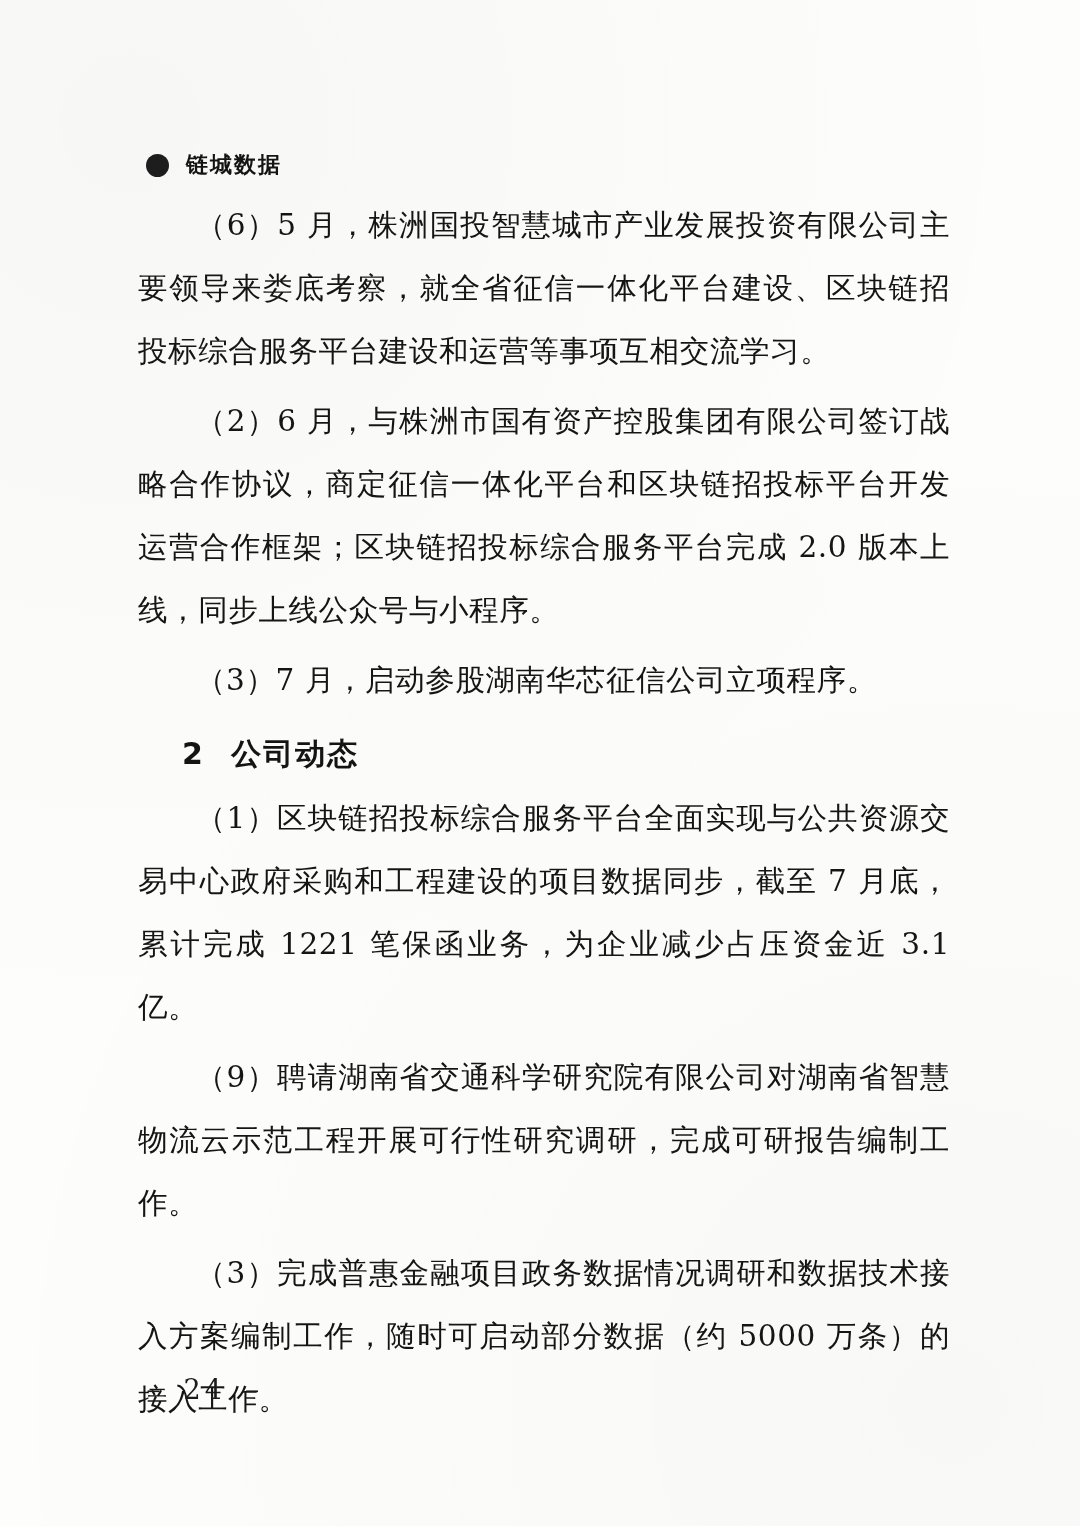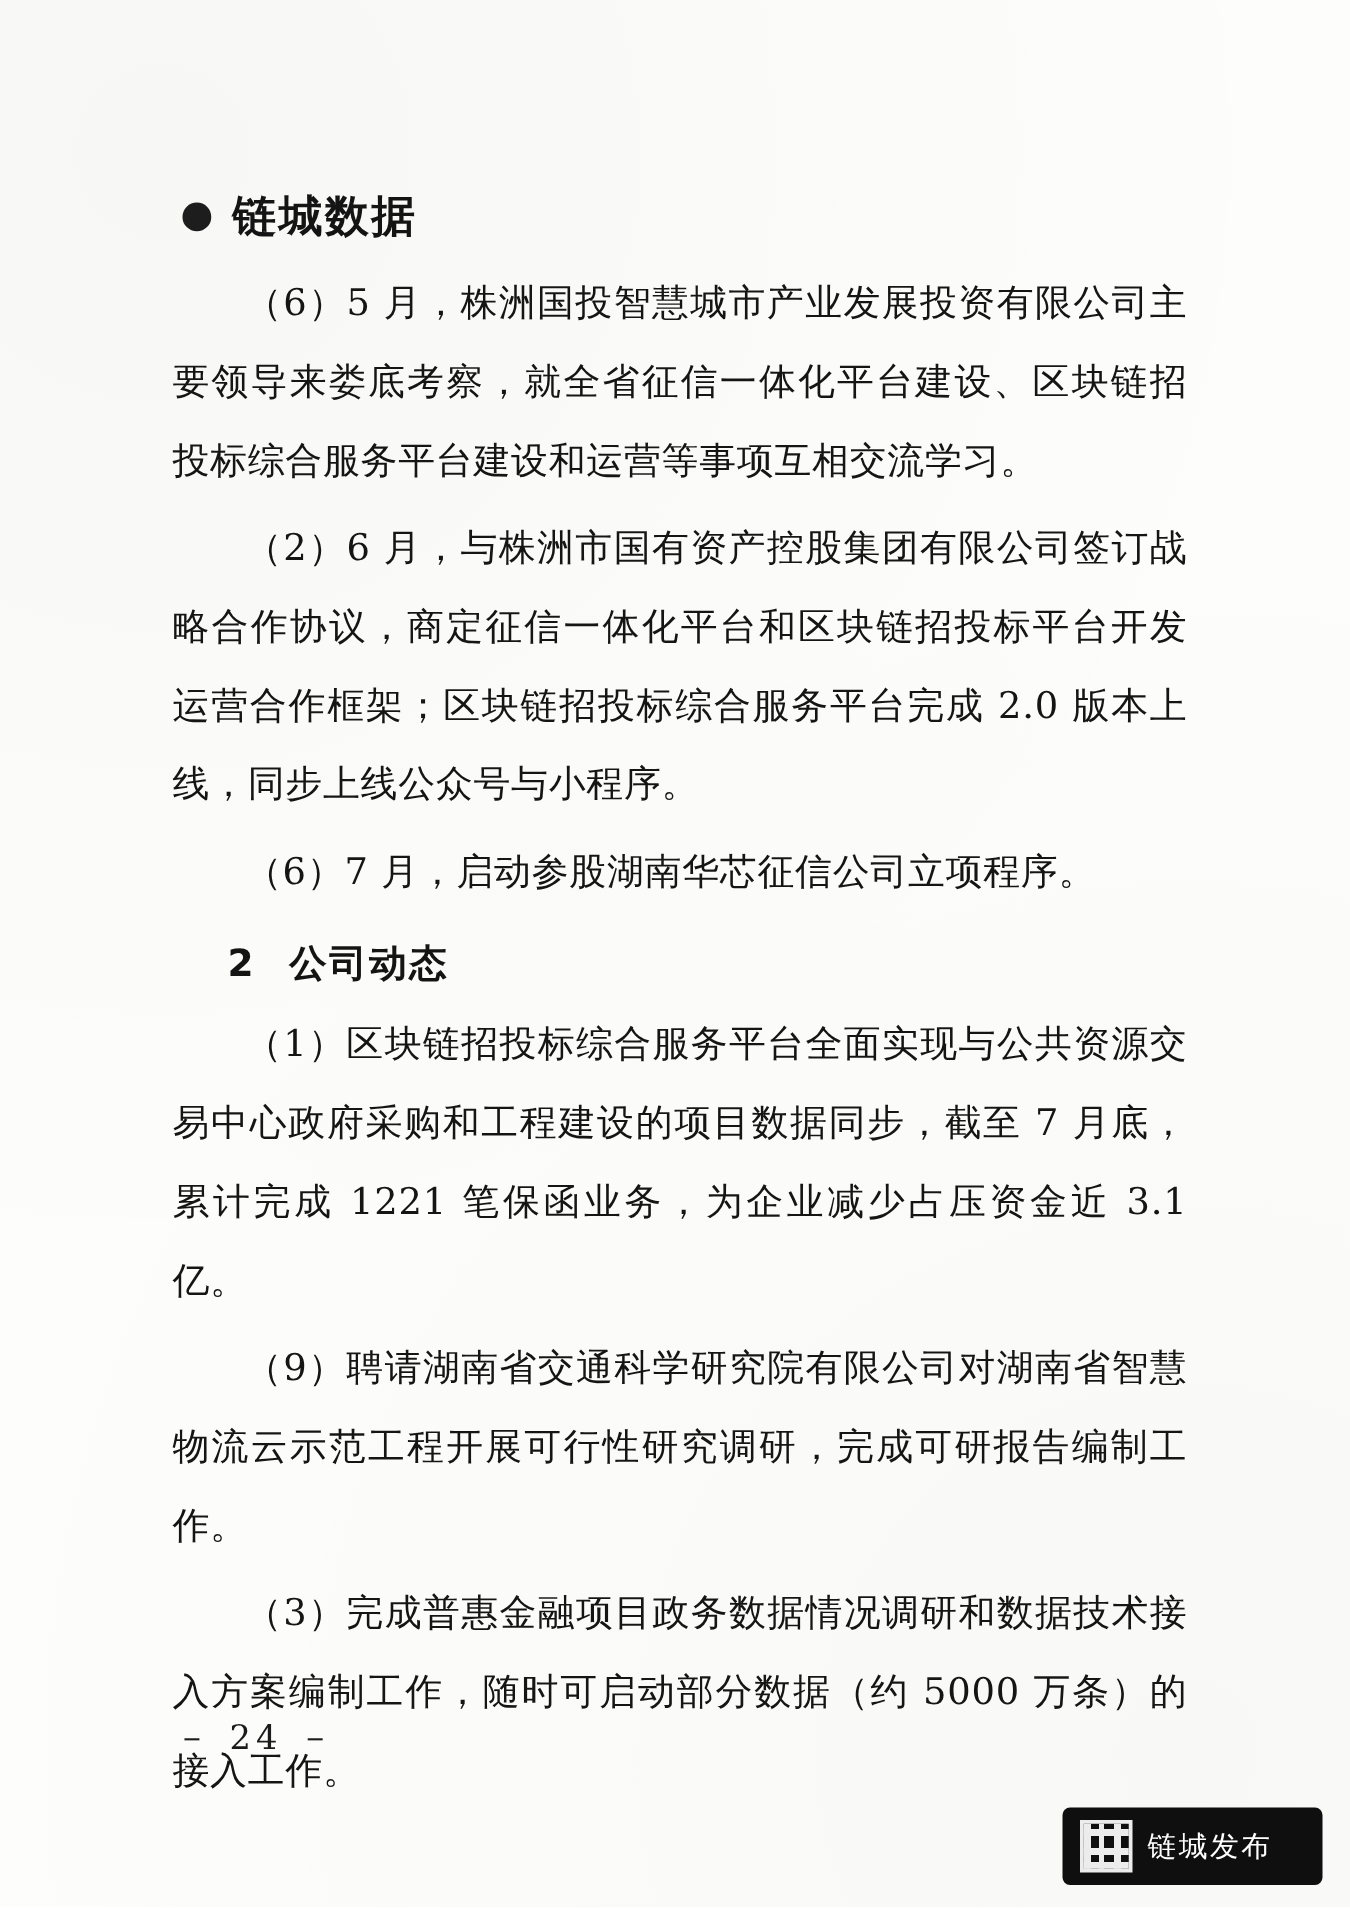--- a/index.html
+++ b/index.html
@@ -40,21 +40,21 @@
     margin: 0 0 14px 8px;
   }
   .bullet-dot {
     width: 23px;
     height: 23px;
     border-radius: 50%;
     background: #1d1d1d;
     flex: 0 0 auto;
   }
   .bullet-head .txt {
-    font-size: 35px;
+    font-size: 22px;
     font-weight: bold;
     letter-spacing: 2px;
     color: #141414;
     font-family: "DejaVu Sans", "Liberation Sans", sans-serif;
   }
   .sec-head {
     font-size: 30px;
     font-weight: bold;
     color: #141414;
     letter-spacing: 2px;
@@ -126,32 +126,28 @@
 
   <div class="content">
 
     <div class="bullet-head">
       <span class="bullet-dot"></span>
       <span class="txt">链城数据</span>
     </div>
 
     <p class="para">（6）5 月，株洲国投智慧城市产业发展投资有限公司主要领导来娄底考察，就全省征信一体化平台建设、区块链招投标综合服务平台建设和运营等事项互相交流学习。</p>
     <p class="para">（2）6 月，与株洲市国有资产控股集团有限公司签订战略合作协议，商定征信一体化平台和区块链招投标平台开发运营合作框架；区块链招投标综合服务平台完成 2.0 版本上线，同步上线公众号与小程序。</p>
-    <p class="para">（6）7 月，启动参股湖南华芯征信公司立项程序。</p>
+    <p class="para">（3）7 月，启动参股湖南华芯征信公司立项程序。</p>
 
     <div class="sec-head">
       <span class="num">2</span>
       <span>公司动态</span>
     </div>
     <p class="para">（1）区块链招投标综合服务平台全面实现与公共资源交易中心政府采购和工程建设的项目数据同步，截至 7 月底，累计完成 1221 笔保函业务，为企业减少占压资金近 3.1 亿。</p>
     <p class="para">（9）聘请湖南省交通科学研究院有限公司对湖南省智慧物流云示范工程开展可行性研究调研，完成可研报告编制工作。</p>
     <p class="para">（3）完成普惠金融项目政务数据情况调研和数据技术接入方案编制工作，随时可启动部分数据（约 5000 万条）的接入工作。</p>
 
   </div>
 
   <div class="page-num">－ 24 －</div>
 
-  <div class="stamp">
-    <span class="qr"></span>
-    <span class="stamp-txt">链城发布</span>
-  </div>
 
 </div>
 
 </body></html>

